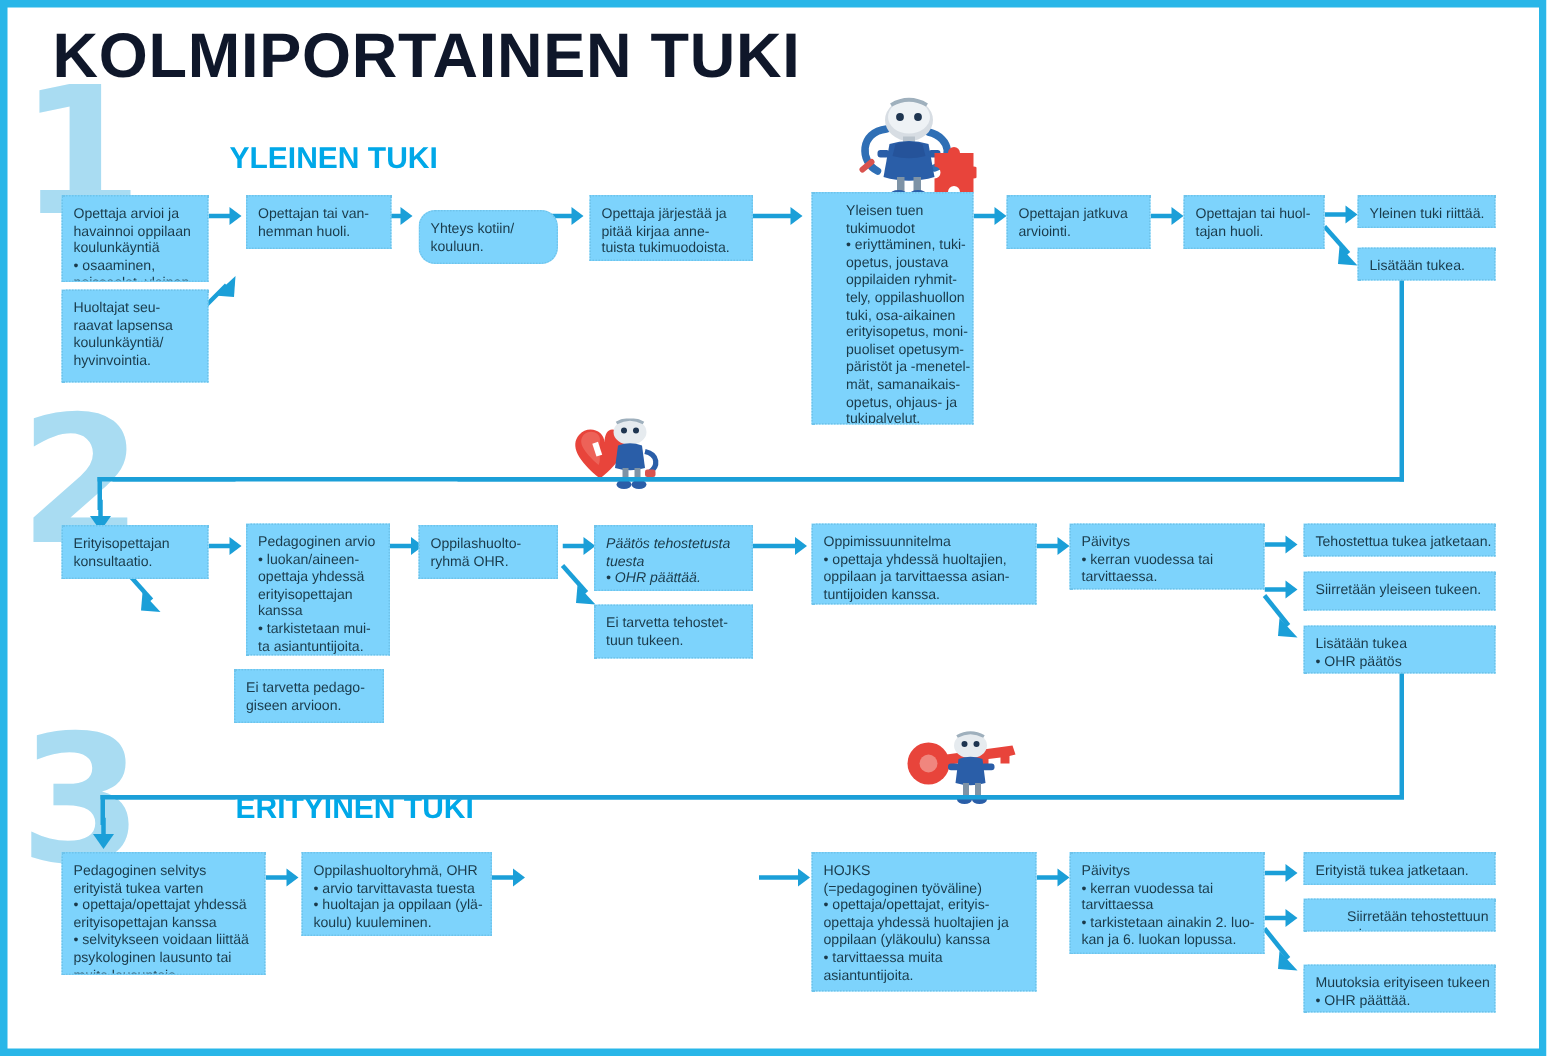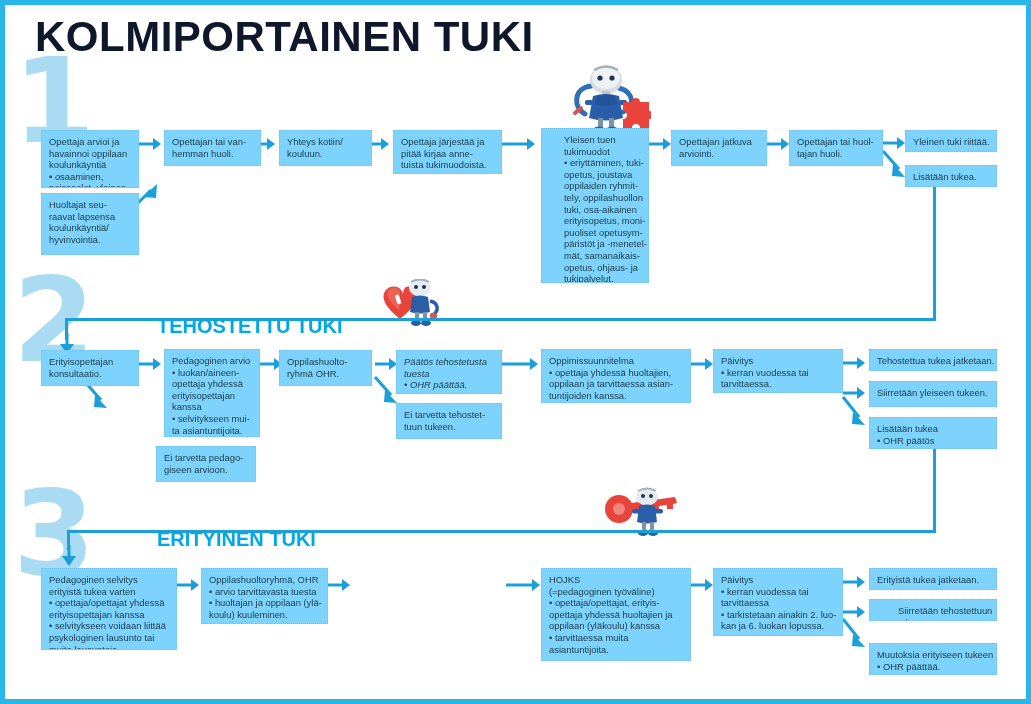--- a/index.html
+++ b/index.html
@@ -69,21 +69,21 @@
 
 <div id="page">
   <div id="canvas">
 
     <div class="page-title">KOLMIPORTAINEN TUKI</div>
 
     <div class="step-num" style="left:8px;top:46px;">1</div>
     <div class="step-num" style="left:8px;top:265px;">2</div>
     <div class="step-num" style="left:8px;top:478px;">3</div>
 
-    <div class="tier-title" style="left:152px;top:310px;">TEHOSTETTU TUKI</div>
+    <div class="tier-title" style="left:148px;top:90px;">YLEINEN TUKI</div>
     <div class="tier-title" style="left:152px;top:523px;">ERITYINEN TUKI</div>
 
     <div class="mascot" style="left:556px;top:57px;">
       <svg width="90" height="72" viewBox="0 0 90 72">
 
         <path d="M30 24 C12 26 12 46 24 52" stroke="#2f6fb5" stroke-width="5" fill="none" stroke-linecap="round"></path>
         <path d="M58 26 C74 30 74 46 62 50" stroke="#2f6fb5" stroke-width="5" fill="none" stroke-linecap="round"></path>
 
         <ellipse cx="45" cy="18" rx="16" ry="14" fill="#d7dde3"></ellipse>
         <ellipse cx="45" cy="16" rx="14" ry="11" fill="#eef2f5"></ellipse>
@@ -185,21 +185,21 @@
     <div class="box" style="left:36px;top:188px;width:98px;height:62px;">
       <span class="ln">Huoltajat seu-</span>
         <span class="ln">raavat lapsensa</span>
         <span class="ln">koulunkäyntiä/</span>
         <span class="ln">hyvinvointia.</span>
     </div>
     <div class="box" style="left:159px;top:125px;width:97px;height:36px;">
       <span class="ln">Opettajan tai van-</span>
         <span class="ln">hemman huoli.</span>
     </div>
-    <div class="box" style="left:274px;top:125px;width:93px;height:36px;">
+    <div class="box" style="left:274px;top:135px;width:93px;height:36px;border-radius:11px;">
       <span class="ln">Yhteys kotiin/</span>
         <span class="ln">kouluun.</span>
     </div>
     <div class="box" style="left:388px;top:125px;width:109px;height:44px;">
       <span class="ln">Opettaja järjestää ja</span>
         <span class="ln">pitää kirjaa anne-</span>
         <span class="ln">tuista tukimuodoista.</span>
     </div>
     <div class="box" style="left:536px;top:123px;width:108px;height:155px;padding-left:22px;">
       <span class="ln">Yleisen tuen</span>
@@ -333,21 +333,21 @@
     <div class="box" style="left:36px;top:345px;width:98px;height:36px;">
       <span class="ln">Erityisopettajan</span>
         <span class="ln">konsultaatio.</span>
     </div>
     <div class="box" style="left:159px;top:344px;width:96px;height:88px;">
       <span class="ln">Pedagoginen arvio</span>
         <span class="ln">• luokan/aineen-</span>
         <span class="ln">opettaja yhdessä</span>
         <span class="ln">erityisopettajan</span>
         <span class="ln">kanssa</span>
-        <span class="ln">• selvitykseen mui-</span>
+        <span class="ln">• tarkistetaan mui-</span>
         <span class="ln">ta asiantuntijoita.</span>
     </div>
     <div class="box" style="left:151px;top:441px;width:100px;height:36px;">
       <span class="ln">Ei tarvetta pedago-</span>
         <span class="ln">giseen arvioon.</span>
     </div>
     <div class="box" style="left:274px;top:345px;width:93px;height:36px;">
       <span class="ln">Oppilashuolto-</span>
         <span class="ln">ryhmä OHR.</span>
     </div>

